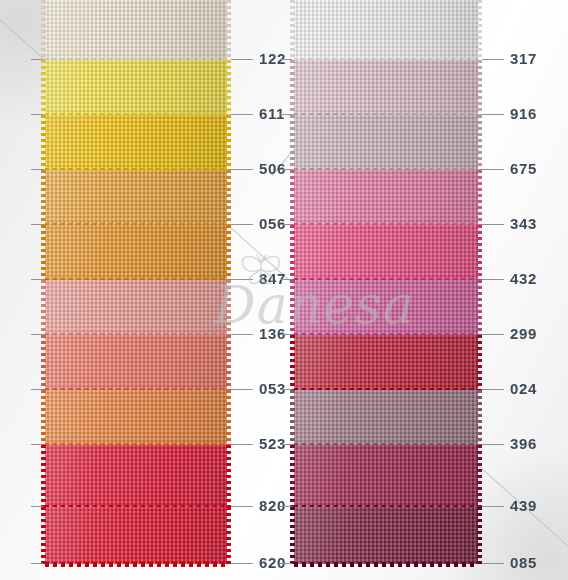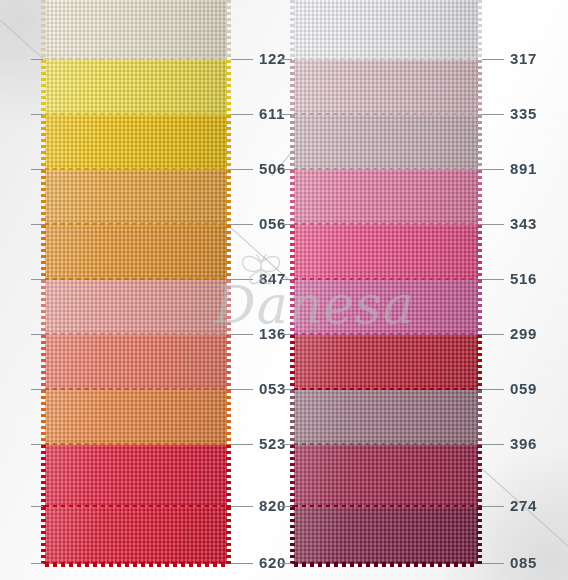--- a/index.html
+++ b/index.html
@@ -298,42 +298,42 @@
       <div class="tick-mark" style="top: 506px; left: 31px; width: 12px; background: rgb(143, 148, 154);"></div>
       <div class="code-label" style="color: rgb(60, 74, 87); left: 259px; top: 497px;">820</div>
       <div class="tick-mark" style="top: 563px; left: 231px; width: 22px; background: rgb(143, 148, 154);"></div>
       <div class="tick-mark" style="top: 563px; left: 31px; width: 12px; background: rgb(143, 148, 154);"></div>
       <div class="code-label" style="color: rgb(60, 74, 87); left: 259px; top: 554px;">620</div>
       <div class="tick-mark" style="top: 59px; left: 482px; width: 22px; background: rgb(143, 148, 154);"></div>
       <div class="tick-mark" style="top: 59px; left: 280px; width: 12px; background: rgb(143, 148, 154);"></div>
       <div class="code-label" style="color: rgb(60, 74, 87); left: 510px; top: 50px;">317</div>
       <div class="tick-mark" style="top: 114px; left: 482px; width: 22px; background: rgb(143, 148, 154);"></div>
       <div class="tick-mark" style="top: 114px; left: 280px; width: 12px; background: rgb(143, 148, 154);"></div>
-      <div class="code-label" style="color: rgb(60, 74, 87); left: 510px; top: 105px;">335</div>
+      <div class="code-label" style="color: rgb(60, 74, 87); left: 510px; top: 105px;">916</div>
       <div class="tick-mark" style="top: 169px; left: 482px; width: 22px; background: rgb(143, 148, 154);"></div>
       <div class="tick-mark" style="top: 169px; left: 280px; width: 12px; background: rgb(143, 148, 154);"></div>
-      <div class="code-label" style="color: rgb(60, 74, 87); left: 510px; top: 160px;">891</div>
+      <div class="code-label" style="color: rgb(60, 74, 87); left: 510px; top: 160px;">675</div>
       <div class="tick-mark" style="top: 224px; left: 482px; width: 22px; background: rgb(143, 148, 154);"></div>
       <div class="tick-mark" style="top: 224px; left: 280px; width: 12px; background: rgb(143, 148, 154);"></div>
       <div class="code-label" style="color: rgb(60, 74, 87); left: 510px; top: 215px;">343</div>
       <div class="tick-mark" style="top: 279px; left: 482px; width: 22px; background: rgb(143, 148, 154);"></div>
       <div class="tick-mark" style="top: 279px; left: 280px; width: 12px; background: rgb(143, 148, 154);"></div>
-      <div class="code-label" style="color: rgb(60, 74, 87); left: 510px; top: 270px;">516</div>
+      <div class="code-label" style="color: rgb(60, 74, 87); left: 510px; top: 270px;">432</div>
       <div class="tick-mark" style="top: 334px; left: 482px; width: 22px; background: rgb(143, 148, 154);"></div>
       <div class="tick-mark" style="top: 334px; left: 280px; width: 12px; background: rgb(143, 148, 154);"></div>
       <div class="code-label" style="color: rgb(60, 74, 87); left: 510px; top: 325px;">299</div>
       <div class="tick-mark" style="top: 389px; left: 482px; width: 22px; background: rgb(143, 148, 154);"></div>
       <div class="tick-mark" style="top: 389px; left: 280px; width: 12px; background: rgb(143, 148, 154);"></div>
-      <div class="code-label" style="color: rgb(60, 74, 87); left: 510px; top: 380px;">059</div>
+      <div class="code-label" style="color: rgb(60, 74, 87); left: 510px; top: 380px;">024</div>
       <div class="tick-mark" style="top: 444px; left: 482px; width: 22px; background: rgb(143, 148, 154);"></div>
       <div class="tick-mark" style="top: 444px; left: 280px; width: 12px; background: rgb(143, 148, 154);"></div>
       <div class="code-label" style="color: rgb(60, 74, 87); left: 510px; top: 435px;">396</div>
       <div class="tick-mark" style="top: 506px; left: 482px; width: 22px; background: rgb(143, 148, 154);"></div>
       <div class="tick-mark" style="top: 506px; left: 280px; width: 12px; background: rgb(143, 148, 154);"></div>
-      <div class="code-label" style="color: rgb(60, 74, 87); left: 510px; top: 497px;">274</div>
+      <div class="code-label" style="color: rgb(60, 74, 87); left: 510px; top: 497px;">439</div>
       <div class="tick-mark" style="top: 563px; left: 482px; width: 22px; background: rgb(143, 148, 154);"></div>
       <div class="tick-mark" style="top: 563px; left: 280px; width: 12px; background: rgb(143, 148, 154);"></div>
       <div class="code-label" style="color: rgb(60, 74, 87); left: 510px; top: 554px;">085</div>
     </div>
 
   <div id="watermark">
     <svg id="watermark-butterfly" viewBox="0 0 46 40">
       <g fill="none" stroke="#b9bcc0" stroke-width="1.5" stroke-linecap="round">
         <path d="M23 30 L23 10"></path>
         <path d="M23 12 C14 2, 2 4, 5 14 C7 21, 17 22, 23 18"></path>

